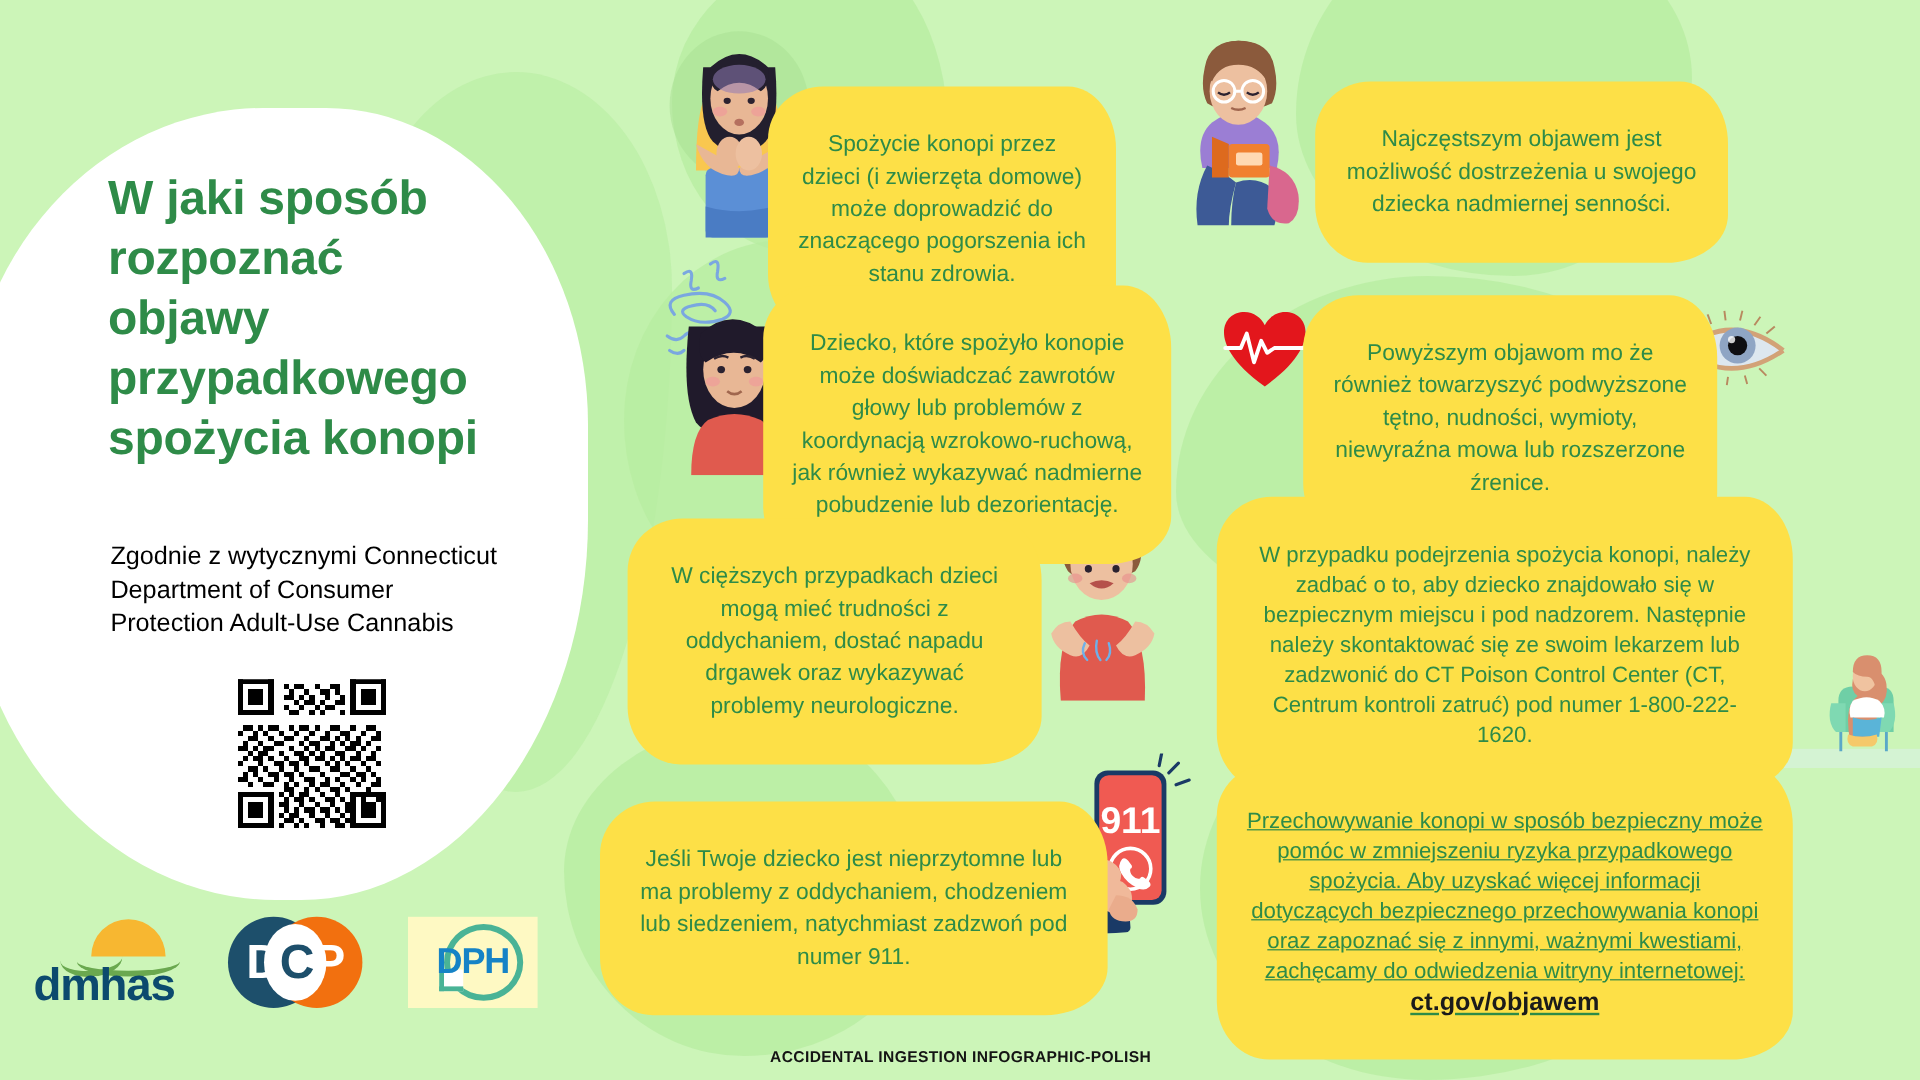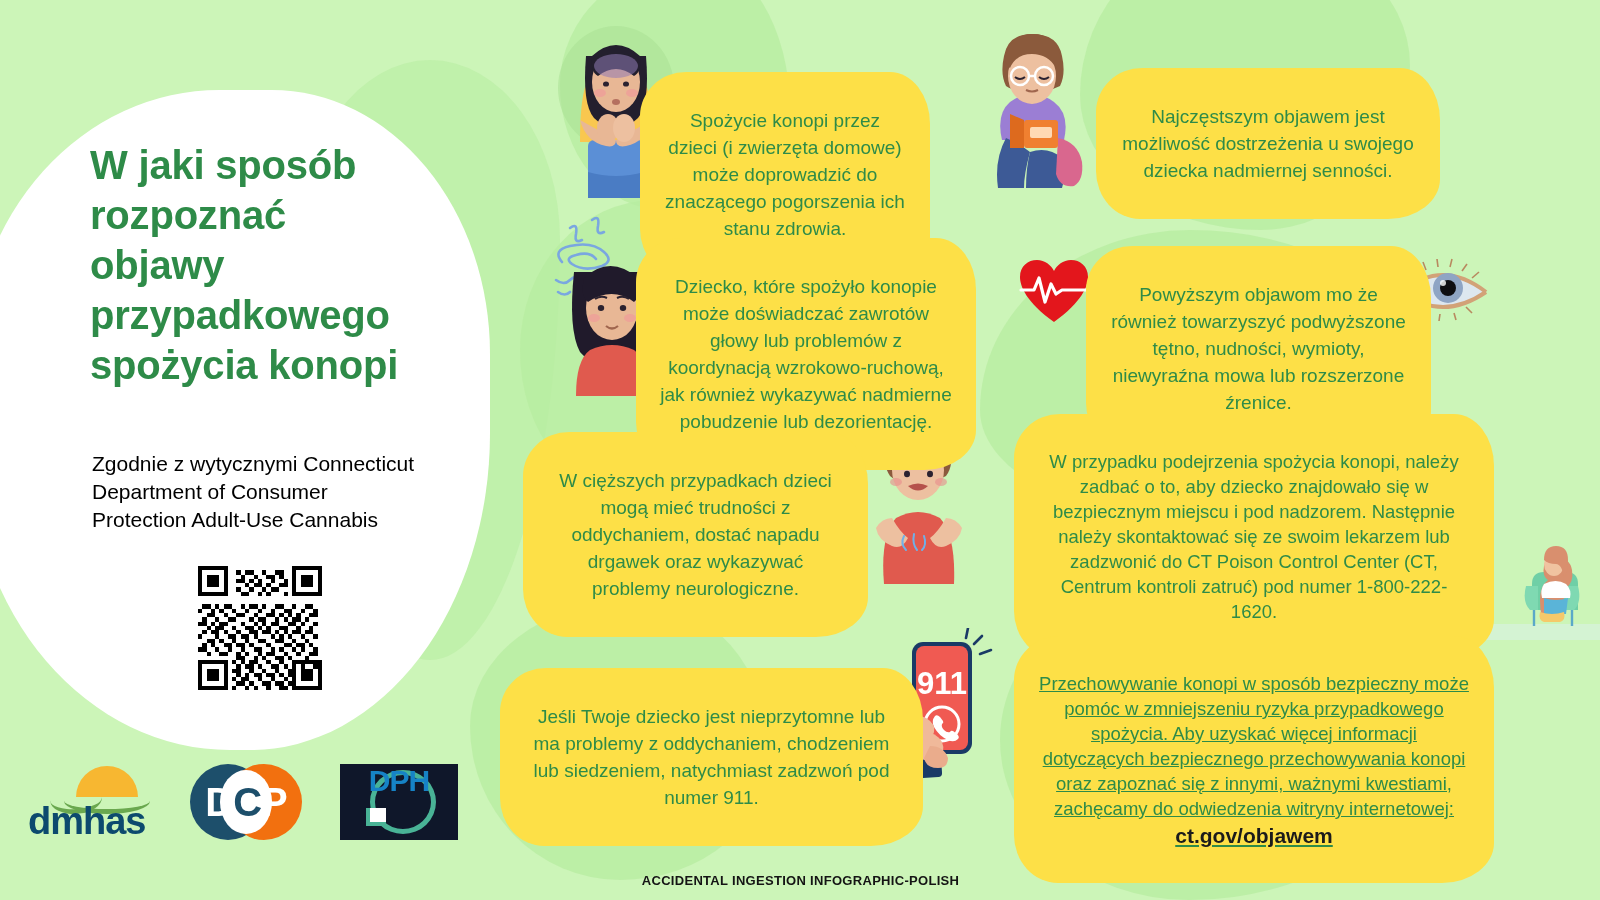--- a/index.html
+++ b/index.html
@@ -49,21 +49,21 @@
   .logo-dmhas .wordmark { position: absolute; left: 0; top: 36px; font-size: 38px; font-weight: 700; color: #0c4a6e; letter-spacing: -1px; }
   .logo-dcp { position: relative; width: 112px; height: 80px; }
   .logo-dcp .c-navy { position: absolute; left: 0; top: 2px; width: 76px; height: 76px; background: #1d4f6b; border-radius: 50%; }
   .logo-dcp .c-orange { position: absolute; left: 36px; top: 2px; width: 76px; height: 76px; background: #f2700f; border-radius: 50%; }
   .logo-dcp .c-white { position: absolute; left: 30px; top: 8px; width: 52px; height: 64px; background: #fff; border-radius: 50%; }
   .logo-dcp .letters { position: absolute; inset: 0; display: flex; align-items: center; justify-content: center; font-size: 40px; font-weight: 700; letter-spacing: -1px; }
   .logo-dcp .letters span { position: relative; }
   .logo-dcp .l-d { color: #ffffff; }
   .logo-dcp .l-c { color: #1d4f6b; }
   .logo-dcp .l-p { color: #ffffff; }
-  .logo-dph { position: relative; width: 118px; height: 76px; background: #0f172a; display: flex; justify-content: center; }
+  .logo-dph { position: relative; width: 108px; height: 76px; background: #fef9c3; display: flex; align-items: center; justify-content: center; }
   .logo-dph .ring { position: absolute; left: 30px; top: 6px; width: 66px; height: 64px; border: 5px solid #49b396; border-radius: 50%; }
   .logo-dph .bubble-tail { position: absolute; left: 26px; top: 44px; width: 20px; height: 18px; background: #fff; border: 4px solid #49b396; border-top: none; border-right: none; }
   .logo-dph .dph-text { position: relative; font-size: 30px; font-weight: 700; color: #1683c6; letter-spacing: -1px; z-index: 3; }
 
   
   .bubble {
     position: absolute; background: #fde047; color: #2e8b48;
     font-size: 19px; line-height: 27px; text-align: center;
     padding: 35px 24px; z-index: 4;
     border-radius: 46px 40px 52px 44px / 44px 52px 40px 48px;

